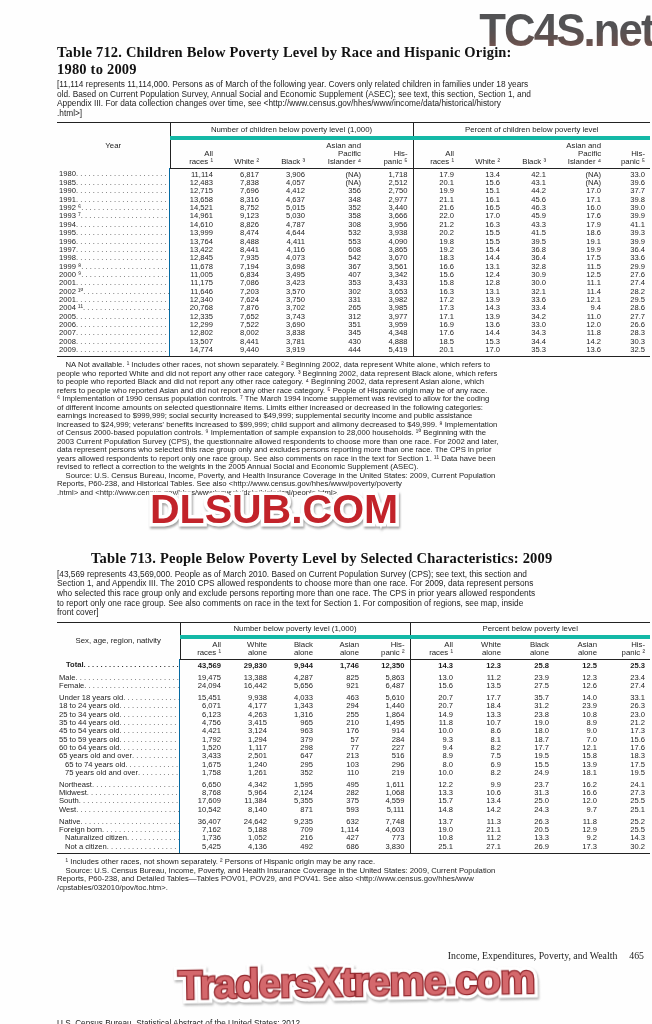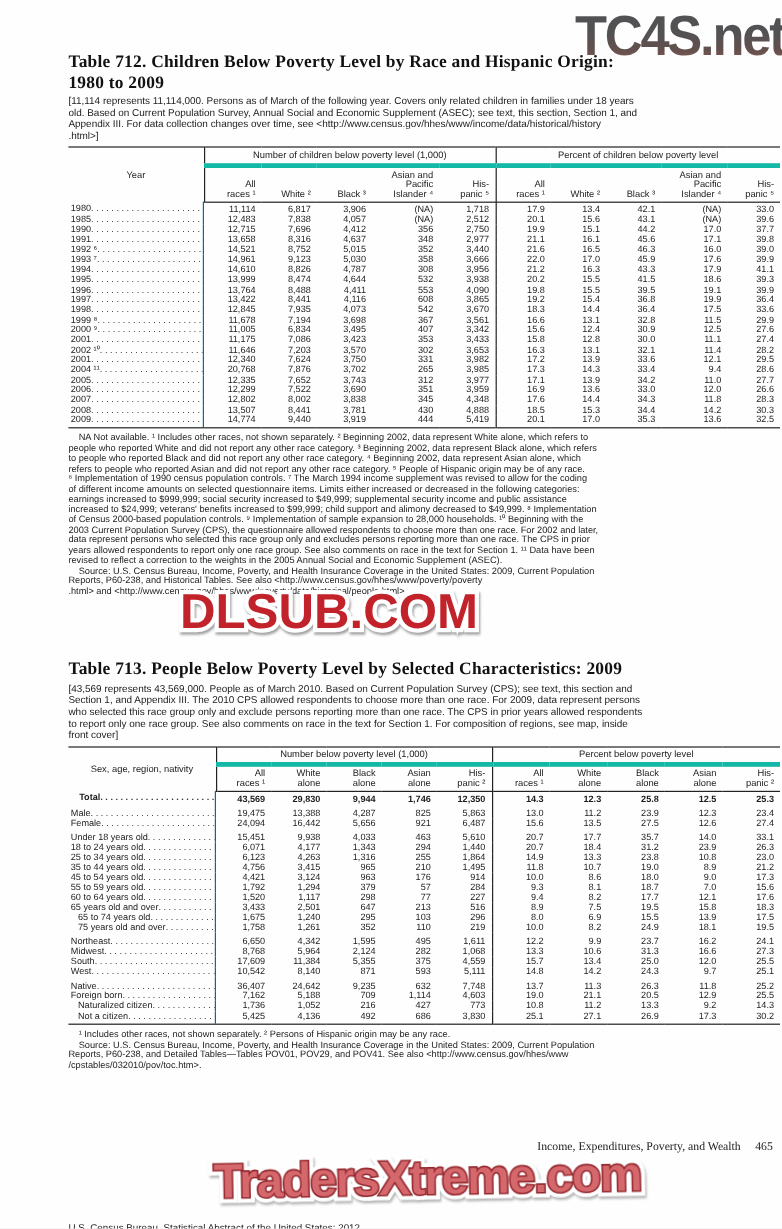--- a/index.html
+++ b/index.html
@@ -4,21 +4,21 @@
 <style>
   html,body{margin:0;padding:0;background:#e8e8e8;}
   .page{position:relative;width:652px;height:1024px;background:#fefefe;overflow:hidden;
         font-family:"Liberation Sans",sans-serif;color:#1a1a1a;}
   .content{position:absolute;left:57px;top:0;width:593px;}
 
   
   .tbl-title{font-family:"Liberation Serif",serif;font-weight:bold;font-size:14.5px;
              line-height:16.5px;letter-spacing:.2px;color:#111;white-space:pre-line;}
   .t712-title{margin-top:44px;}
-  .t713-title{margin-top:53px;}
+  .t713-title{margin-top:53px;margin-left:34px;}
   .headnote{font-size:8.3px;line-height:9.6px;margin-top:3px;white-space:pre-wrap;color:#222;}
 
   
   table{border-collapse:collapse;table-layout:fixed;width:593px;margin-top:4px;
         border-top:1.2px solid #222;border-bottom:1.2px solid #222;}
   th,td{padding:0;font-weight:normal;font-size:7.6px;line-height:8.35px;color:#1c1c1c;}
   thead th{font-size:7.8px;}
   th.label-head{border-right:1px solid #222;vertical-align:middle;text-align:center;}
   th.group-head{border-bottom:4px solid #14b8a6;text-align:center;padding:2.5px 0 1.5px;}
   th.group-head.first{border-right:1px solid #222;}

